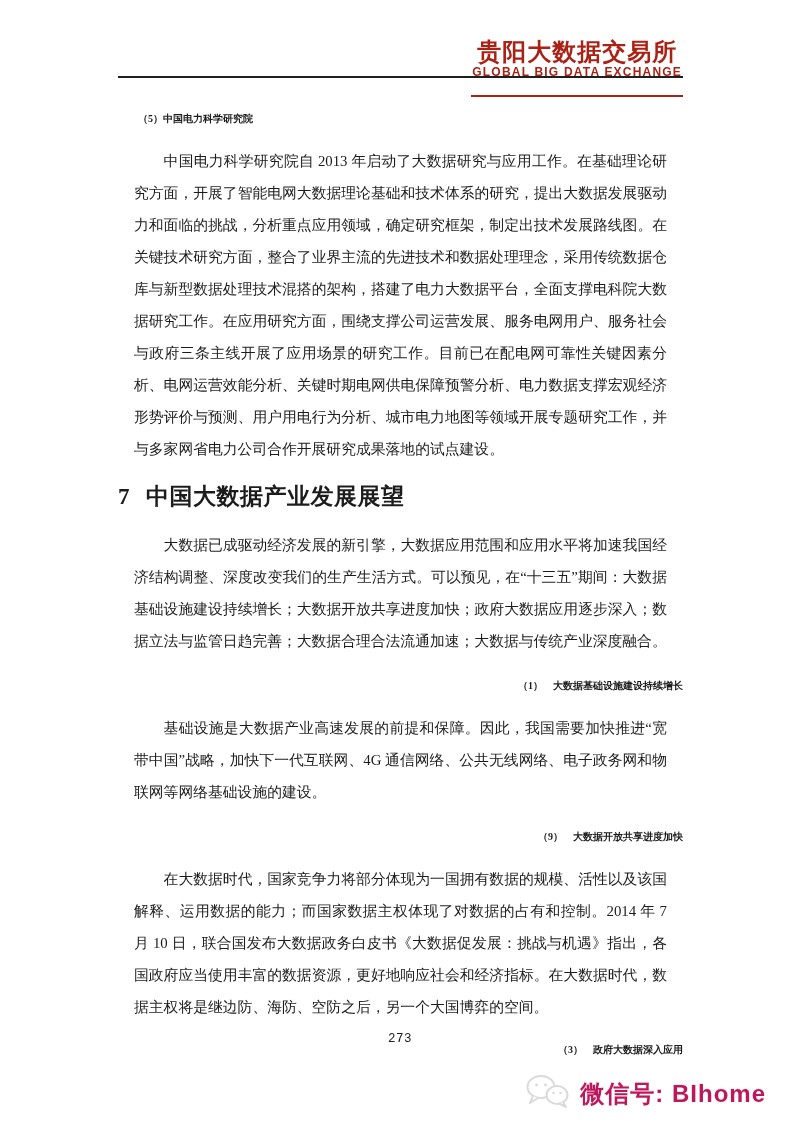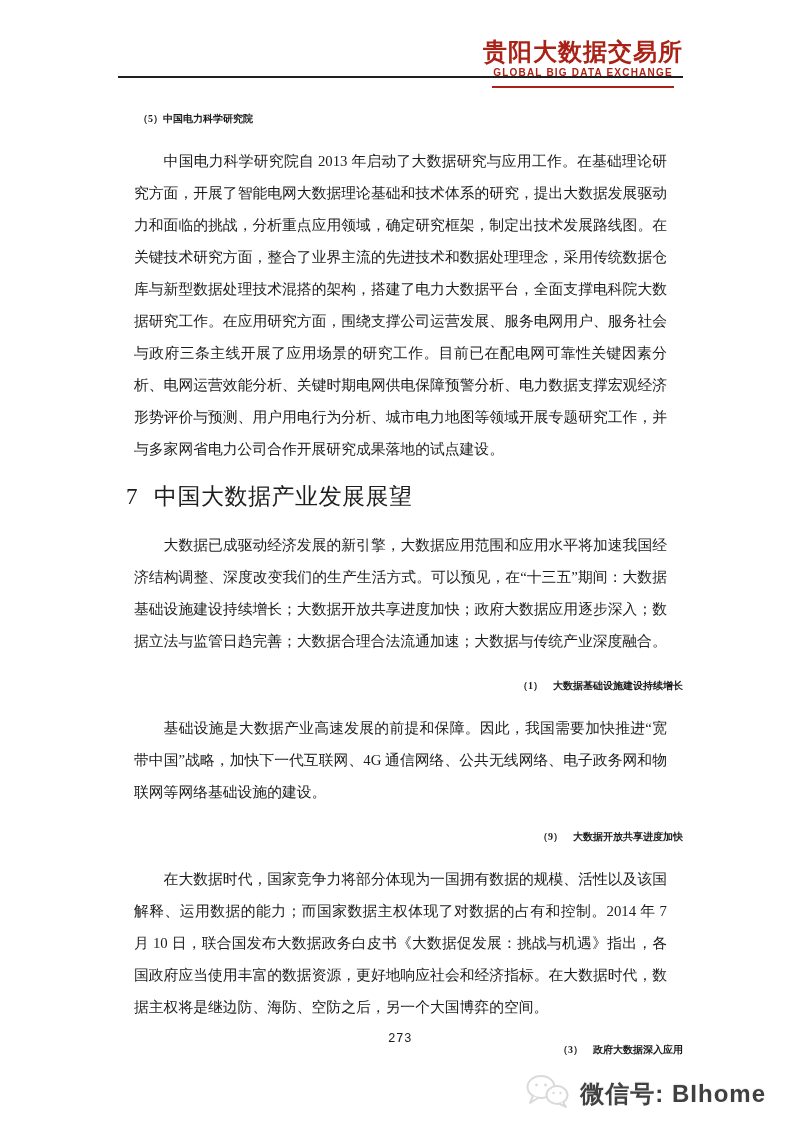--- a/index.html
+++ b/index.html
@@ -25,56 +25,56 @@
   }
   .brand-cn {
     display: block;
     font-family: "Liberation Sans", "DejaVu Sans", sans-serif;
     font-size: 24px; font-weight: bold; line-height: 20px;
     letter-spacing: 1px;
   }
   .brand-en {
     display: inline-block;
     font-family: "Liberation Sans", "DejaVu Sans", sans-serif;
-    font-size: 10px; font-weight: bold; letter-spacing: 1.2px;
-    line-height: 10px; padding: 0 1px 8px 1px;
+    font-size: 12px; font-weight: bold; letter-spacing: 1.2px;
+    line-height: 10px; padding: 0 1px 18px 1px;
     border-bottom: 2px solid;
   }
   
   .content {
     position: absolute; top: 84px; left: 118px; width: 565px;
     font-size: 14.8px; line-height: 32px;
   }
   .h-sub {
     font-weight: bold; font-size: 10px; line-height: 21px;
     padding-left: 2em;
   }
   .h-sec5 { margin: 24px 0 15px 0; }
   .h-item { margin: 18px 0 13px 0; text-align: right; }
   .h-item-last { margin: 16px 0 0 0; }
   .para {
     text-align: justify;
     text-indent: 2em;
     margin: 16px;
   }
   .chapter {
-    font-weight: normal; font-size: 23px; line-height: 32px;
-    margin: 14px 0 13px 8px;
+    font-weight: bold; font-size: 23px; line-height: 32px;
+    margin: 14px 0 13px 0;
     letter-spacing: 0.5px;
   }
   .chapter-num { display: inline-block; margin-right: 16px; }
   
   .page-number {
     position: absolute; top: 1032px; left: 0; right: 0;
     text-align: center; font-size: 12.5px; letter-spacing: 0.5px; font-family: Liberation Mono, monospace;
   }
   .watermark {
     position: absolute; right: 34px; bottom: 16px;
     display: flex; align-items: center; gap: 10px;
-    color: #404040;
+    color: #be185d;
     font-family: "Liberation Sans", "DejaVu Sans", sans-serif;
     font-size: 24px; font-weight: bold; letter-spacing: 1px;
     text-shadow: 0 1px 0 #ffffff, 0 -1px 1px #e9e9e9;
     user-select: none;
   }
   .wechat-icon { display: inline-block; }
 </style>
 </head>
 <body>
 

